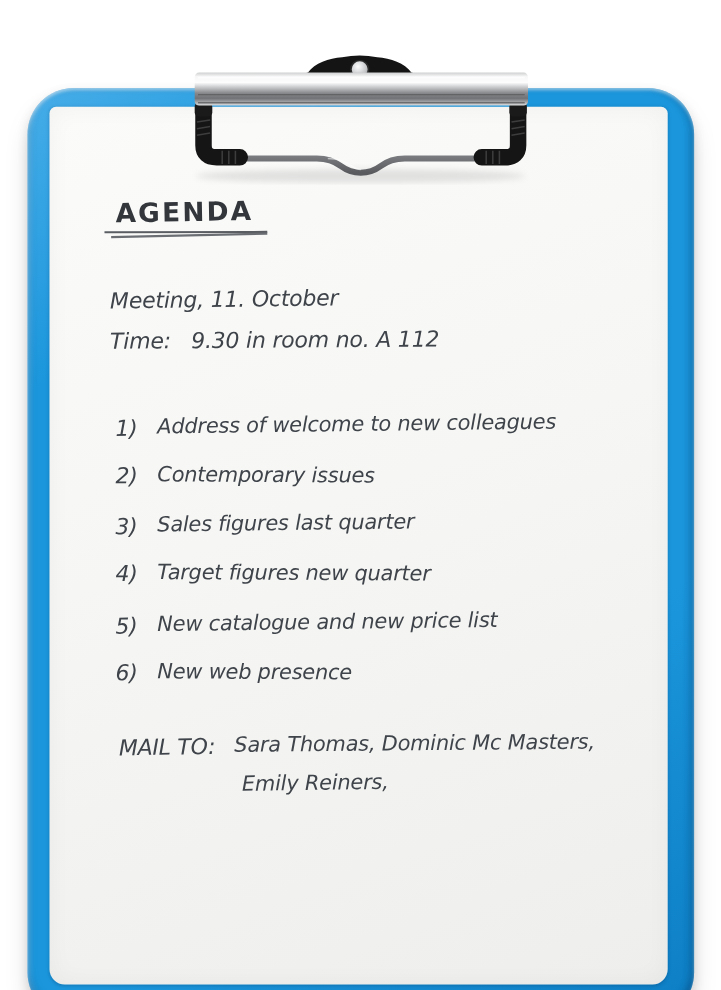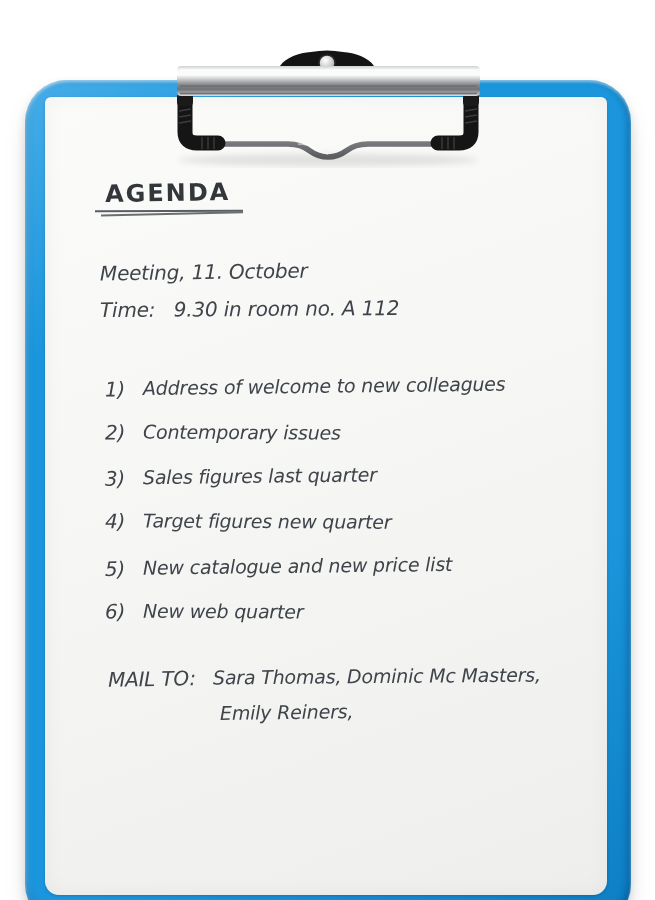--- a/index.html
+++ b/index.html
@@ -95,21 +95,21 @@
       <div class="item" style="top:143px">
         <span class="hand num">4)</span>
         <span class="hand txt">Target figures new quarter</span>
       </div>
       <div class="item" style="top:188px">
         <span class="hand num">5)</span>
         <span class="hand txt">New catalogue and new price list</span>
       </div>
       <div class="item" style="top:233px">
         <span class="hand num">6)</span>
-        <span class="hand txt">New web quarter</span>
+        <span class="hand txt">New web presence</span>
       </div>
     </div>
 
     <div class="hand mailto-label">MAIL TO:</div>
     <div class="hand mailto-line1">Sara Thomas, Dominic Mc Masters,</div>
     <div class="hand mailto-line2">Emily Reiners,</div>
   </div>
 
   <svg class="clip" viewBox="0 0 340 120" aria-hidden="true">
     <defs>

